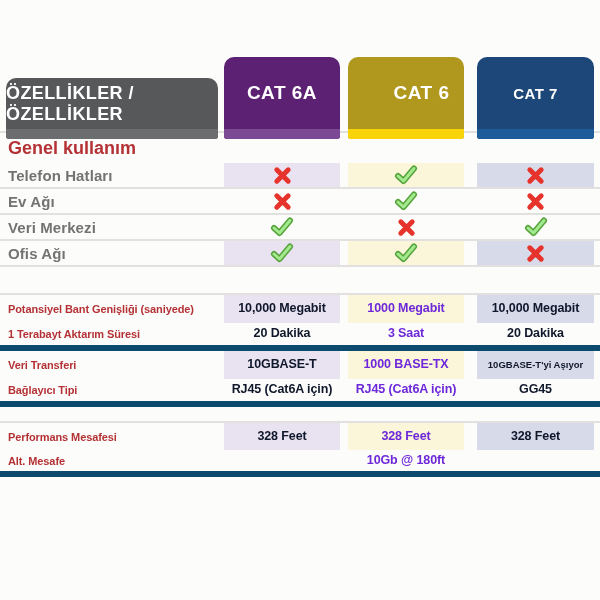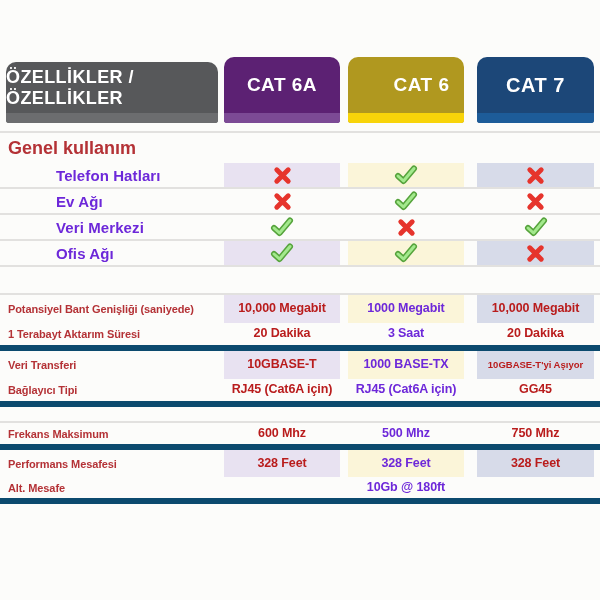--- a/index.html
+++ b/index.html
@@ -15,37 +15,37 @@
   .grid-row {
     display: grid;
     grid-template-columns: 212px 6px 116px 8px 116px 13px 117px;
     padding: 0 6px;
   }
   .g1 { grid-column: 1; } .g2 { grid-column: 3; } .g3 { grid-column: 5; } .g4 { grid-column: 7; }
 
   
   .header-row { margin-top: 57px; height: 66px; align-items: end; }
   .tab {
-    position: relative; height: 66px;
+    position: relative; height: 82px;
     border-radius: 10px 10px 3px 3px;
     display: flex; align-items: center; justify-content: center;
     color: #ffffff; font-weight: bold;
     padding-bottom: 10px;
   }
   .tab .strip {
     position: absolute; left: 0; right: 0; bottom: 0; height: 10px;
     border-radius: 0 0 3px 3px;
   }
   .tab-features { height: 61px; background: #57585a; font-size: 18px; letter-spacing: .4px; }
   .tab-features .strip { background: #6c6d6f; }
   .tab-cat6a { background: #5c2173; font-size: 19px; letter-spacing: .5px; }
   .tab-cat6a .strip { background: #7c4a95; }
   .tab-cat6 { background: #b0981f; font-size: 19px; letter-spacing: .5px; padding-left: 31px; }
   .tab-cat6 .strip { background: #f8d409; }
-  .tab-cat7 { background: #1c4778; font-size: 20px; letter-spacing: .5px; }
+  .tab-cat7 { background: #1c4778; font-size: 15px; letter-spacing: .5px; }
   .tab-cat7 .strip { background: #1d5c99; }
 
   
   .hline { height: 2px; background: #e2e1df; width: 600px; }
   .hl-1 { margin-top: 8px; }
   .hl-2 { margin-top: 26px; }
   .hl-3 { margin-top: 14px; }
 
   
   .section-title-row { height: 30px; align-items: center; }
@@ -56,29 +56,29 @@
   .usage-row  { height: 26px; border-bottom: 2px solid #e2e1df; }
   .spec-row   { height: 28px; }
   .freq-row   { height: 27px; }
   .freq-first { margin-top: 7px; }
   .bb { border-bottom: 6px solid #0c4a6e; }
 
   .label-cell {
     display: flex; align-items: center; padding-left: 2px;
     white-space: nowrap; overflow: visible;
   }
-  .usage-label { font-size: 15px; font-weight: 600; color: #6d28d9; letter-spacing: .1px; margin-left: 48px; }
+  .usage-label { font-size: 15px; font-weight: 600; color: #737373; letter-spacing: .1px; }
   .red-label   { font-size: 11px; font-weight: bold; color: #b43236; letter-spacing: -0.1px; }
 
   .val-cell {
     display: flex; align-items: center; justify-content: center;
     font-size: 12.5px; font-weight: bold; letter-spacing: -0.1px;
     text-align: center; line-height: 1.1;
   }
-  .cell-cat6a, .cell-cat7 { color: #b91c1c; }
+  .cell-cat6a, .cell-cat7 { color: #0f172a; }
   .cell-cat6 { color: #6d28d9; }
   .striped .cell-cat6a { background: #e8e2f1; }
   .striped .cell-cat6  { background: #fbf5d9; }
   .striped .cell-cat7  { background: #d7dbe9; }
   .val-small { font-size: 9.5px; letter-spacing: 0; }
 
   .mark { display: flex; align-items: center; justify-content: center; }
   .mark svg { display: block; }
 </style>
 </head>
@@ -241,26 +241,20 @@
       <div class="label-cell red-label g1">Bağlayıcı Tipi</div>
       <div class="val-cell cell-cat6a g2">RJ45 (Cat6A için)</div>
       <div class="val-cell cell-cat6 g3">RJ45 (Cat6A için)</div>
       <div class="val-cell cell-cat7 g4">GG45</div>
     </div>
   </div>
 
   <div class="hline hl-3"></div>
 
   <div>
-    <div class="grid-row freq-row bb">
-      <div class="label-cell red-label g1">Frekans Maksimum</div>
-      <div class="val-cell cell-cat6a g2">600 Mhz</div>
-      <div class="val-cell cell-cat6 g3">500 Mhz</div>
-      <div class="val-cell cell-cat7 g4">750 Mhz</div>
-    </div>
     <div class="grid-row freq-row striped">
       <div class="label-cell red-label g1">Performans Mesafesi</div>
       <div class="val-cell cell-cat6a g2">328 Feet</div>
       <div class="val-cell cell-cat6 g3">328 Feet</div>
       <div class="val-cell cell-cat7 g4">328 Feet</div>
     </div>
     <div class="grid-row freq-row bb">
       <div class="label-cell red-label g1">Alt. Mesafe</div>
       <div class="val-cell cell-cat6a g2"></div>
       <div class="val-cell cell-cat6 g3">10Gb @ 180ft</div>

